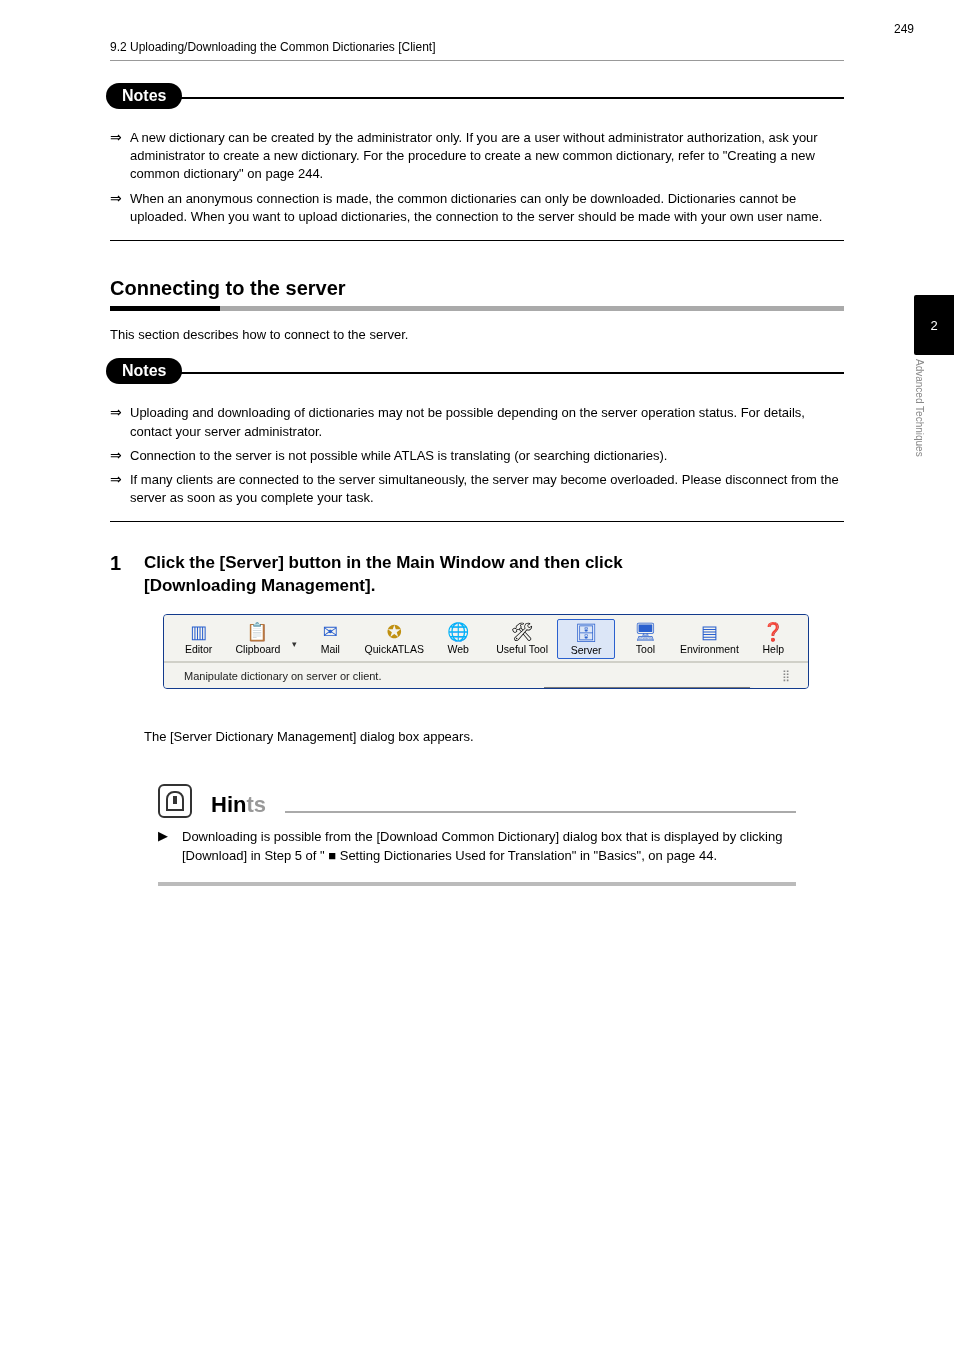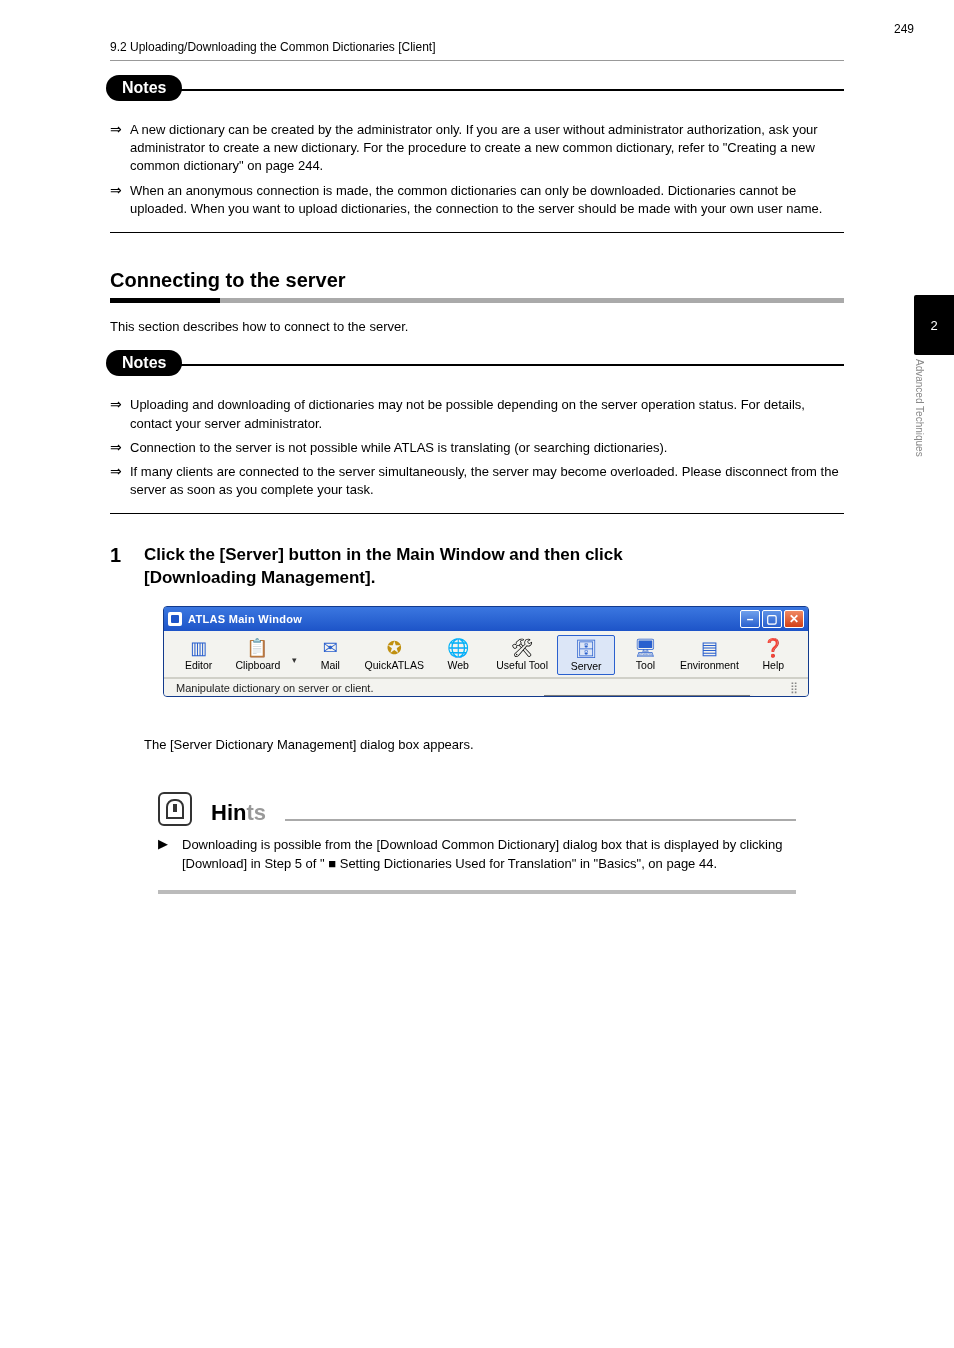--- a/index.html
+++ b/index.html
@@ -1,19 +1,19 @@
 <!DOCTYPE html>
 <html><head>
 <meta charset="utf-8">
 <style>
   * { box-sizing: border-box; margin: 0; padding: 0; }
   body { font-family: Arial, Helvetica, sans-serif; font-size: 13px; color: #000; background: #fff; width: 954px; }
   .page { padding: 40px 110px 80px 110px; position: relative; }
 
-  .breadcrumb { font-size: 12px; padding-bottom: 6px; border-bottom: 1px solid #999; margin-bottom: 28px; }
+  .breadcrumb { font-size: 12px; padding-bottom: 6px; border-bottom: 1px solid #999; margin-bottom: 36px; }
 
   .page-header-num { position: absolute; right: 40px; top: 22px; font-size: 12px; }
 
   
   .notes-block { margin-top: 0px; }
   .notes-pill-line { border-top: 2px solid #000; position: relative; height: 0; margin-bottom: 14px; }
   .notes-pill {
     position: absolute; left: -4px; top: -16px;
     background: #000; color: #fff; font-weight: bold; font-size: 16px;
     padding: 4px 16px; border-radius: 16px;
@@ -54,21 +54,21 @@
   .tb-close { background:linear-gradient(#f08a63,#d23f16); }
 
   .toolbar { background:#f3f3ef; display:flex; padding:4px 6px 2px 6px; gap:2px; border-bottom:1px solid #d0d0c8; flex-wrap:nowrap; }
   .tbitem { display:flex; flex-direction:column; align-items:center; width:62px; cursor:default; padding:2px 0; }
   .tbitem.wider { width:72px; }
   .tbitem .ic { width:26px; height:22px; display:flex; align-items:center; justify-content:center; font-size:18px; }
   .tbitem .lbl { font-size:10.5px; color:#000; }
   .tbitem.highlight { border:1px solid #2a60ce; background:#dce6f7; border-radius:2px; }
   .clip-caret { width:12px; display:flex; align-items:center; justify-content:center; color:#333; font-size:9px; padding-top:10px; }
 
-  .statusbar { background:#f3f3ef; height:18px; display:flex; align-items:center; padding:0 12px; font-size:11px; color:#222; border-top:1px solid #d0d0c8; justify-content:space-between;}
+  .statusbar { background:#f3f3ef; height:26px; display:flex; align-items:center; padding:0 20px; font-size:11px; color:#222; border-top:1px solid #d0d0c8; justify-content:space-between;}
   .status-left{ }
   .status-grip{ color:#888; letter-spacing:-2px; }
 
   .dropdown-menu { position:relative; }
   .menu-panel { position:absolute; left:380px; top:-1px; width:206px; background:#fff; border:1px solid #7a7a7a; box-shadow:2px 2px 3px rgba(0,0,0,0.25); font-size:11px; z-index:5;}
   .menu-item { display:flex; align-items:center; height:20px; padding:0 6px; gap:6px; }
   .menu-item.sel { background:#2a60ce; color:#fff; }
 
   
   .ic-editor{color:#2a60ce;}
@@ -166,31 +166,20 @@
   <div class="step">
     <div class="step-row">
       <div class="step-num">1</div>
       <div class="step-text">
         <span>Click the [Server] button in the Main Window and then click</span><br>
         <span>[Downloading Management].</span>
       </div>
     </div>
 
     <div class="atlas-window">
-      <div class="titlebar">
-        <div class="titlebar-left">
-          <span class="tb-icon"></span>
-          <span class="titlebar-title">ATLAS Main Window</span>
-        </div>
-        <div class="tb-buttons">
-          <div class="tb-btn tb-min">–</div>
-          <div class="tb-btn tb-max">▢</div>
-          <div class="tb-btn tb-close">✕</div>
-        </div>
-      </div>
       <div class="toolbar">
         <div class="tbitem">
           <div class="ic ic-editor">▥</div>
           <div class="lbl">Editor</div>
         </div>
         <div class="tbitem">
           <div class="ic ic-clip">📋</div>
           <div class="lbl">Clipboard</div>
         </div>
         <div class="clip-caret">▾</div>

